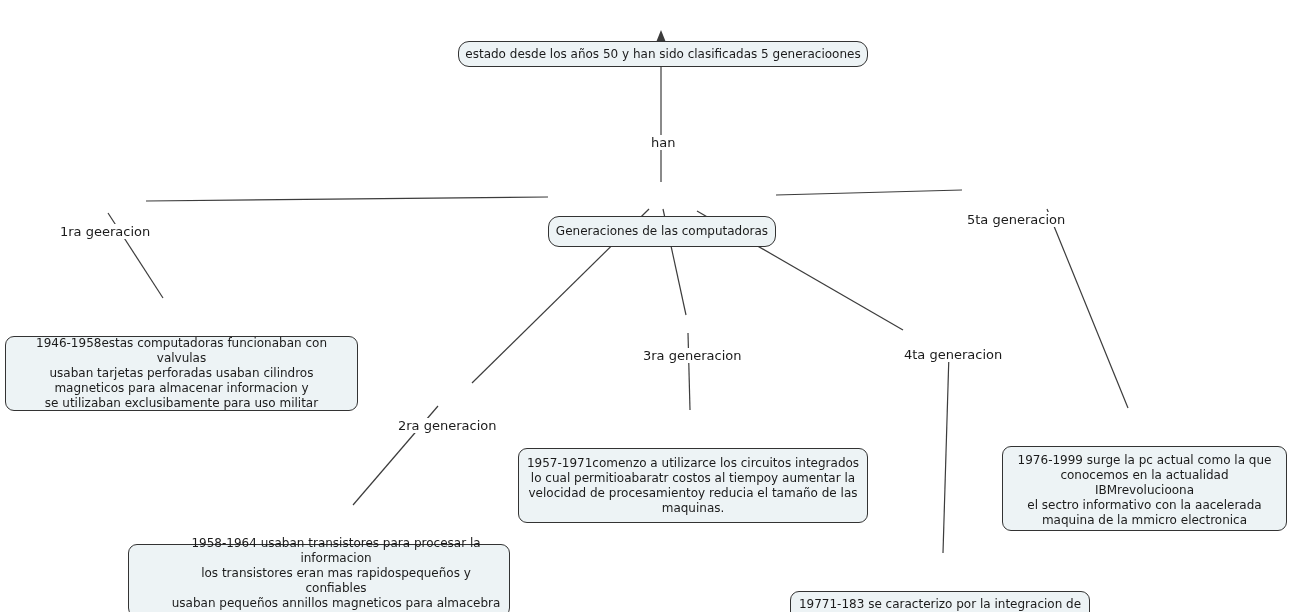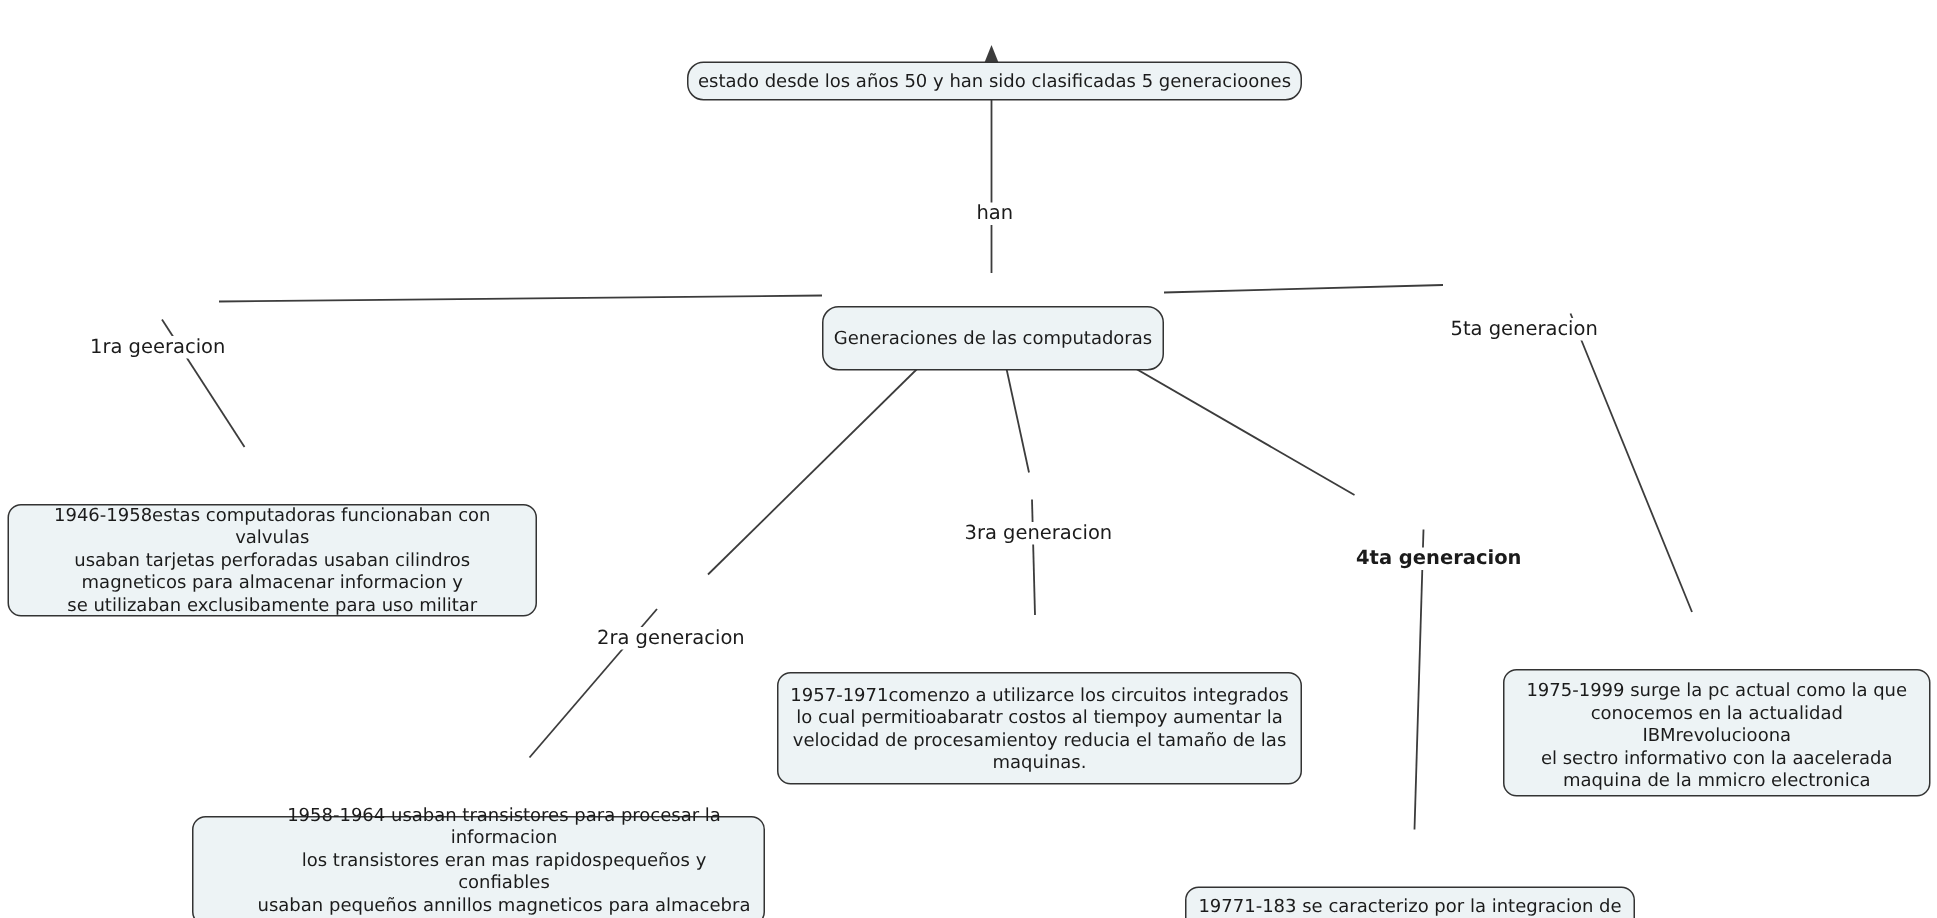--- a/index.html
+++ b/index.html
@@ -69,26 +69,26 @@
     <line x1="949" y1="353" x2="943" y2="553"></line>
 
     <line x1="776" y1="195" x2="962" y2="190"></line>
     <line x1="1047" y1="209" x2="1128" y2="408"></line>
   </svg>
 
   <div class="cnode" style="left:458px;top:3px;width:410px;height:26px;">estado desde los años 50 y han sido clasificadas 5 generacioones</div>
 
   <div class="lbl" style="left:649px;top:104px;">han</div>
 
-  <div class="cnode" style="left:548px;top:166px;width:228px;height:43px;">Generaciones de las computadoras</div>
+  <div class="cnode" style="left:548px;top:178px;width:228px;height:31px;">Generaciones de las computadoras</div>
 
   <div class="lbl" style="left:58px;top:193px;">1ra geeracion</div>
   <div class="lbl" style="left:396px;top:387px;">2ra generacion</div>
   <div class="lbl" style="left:641px;top:317px;">3ra generacion</div>
-  <div class="lbl" style="left:902px;top:334px;font-weight:bold;">4ta generacion</div>
+  <div class="lbl" style="left:902px;top:316px;">4ta generacion</div>
   <div class="lbl" style="left:965px;top:181px;">5ta generacion</div>
 
   <div class="cbox" style="left:5px;top:298px;width:353px;height:75px;">1946-1958estas computadoras funcionaban con valvulas
 usaban tarjetas perforadas usaban cilindros
 magneticos para almacenar informacion y
 se utilizaban exclusibamente para uso militar</div>
 
   <div class="cbox" style="left:128px;top:506px;width:382px;height:73px;padding-left:40px;">1958-1964 usaban transistores para procesar la informacion
 los transistores eran mas rapidospequeños y confiables
 usaban pequeños annillos magneticos para almacebra
@@ -96,18 +96,18 @@
 
   <div class="cbox" style="left:518px;top:410px;width:350px;height:75px;">1957-1971comenzo a utilizarce los circuitos integrados
 lo cual permitioabaratr costos al tiempoy aumentar la
 velocidad de procesamientoy reducia el tamaño de las
 maquinas.</div>
 
   <div class="cbox" style="left:790px;top:553px;width:300px;height:56px;">19771-183 se caracterizo por la integracion de
 componentes electronicos lo que propiciola
 aparicion de microprocesador.</div>
 
-  <div class="cbox align-top" style="left:1002px;top:408px;width:285px;height:85px;">1975-1999 surge la pc actual como la que
+  <div class="cbox align-top" style="left:1002px;top:408px;width:285px;height:85px;">1976-1999 surge la pc actual como la que
 conocemos en la actualidad IBMrevolucioona
 el sectro informativo con la aacelerada
 maquina de la mmicro electronica</div>
 
 </div>
 
 </body></html>

